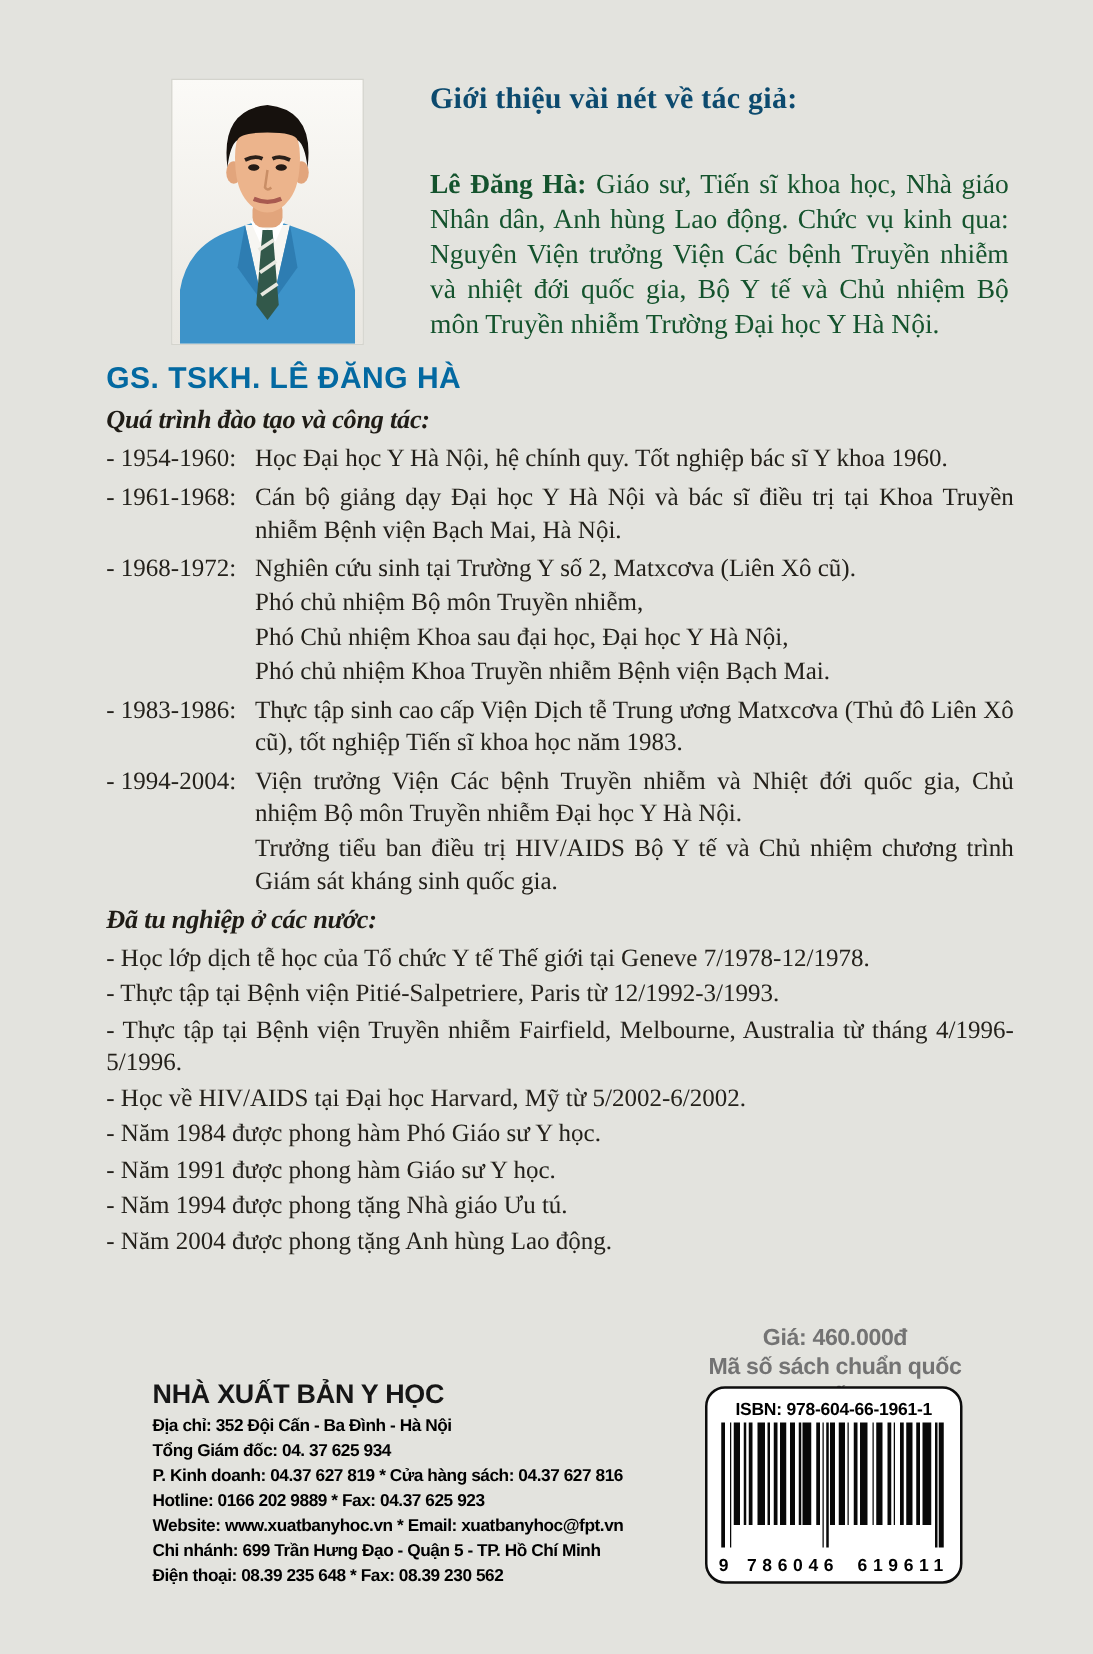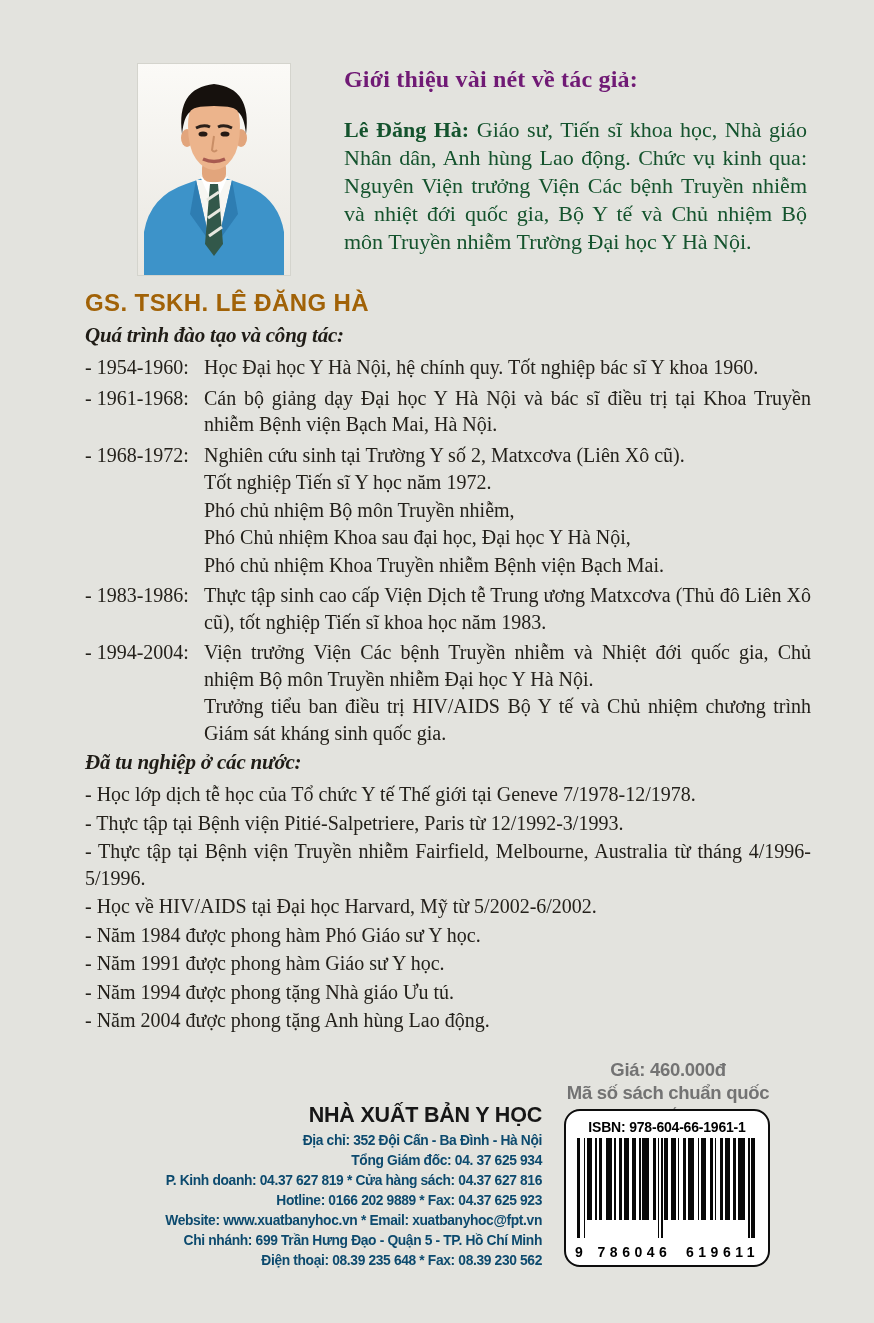--- a/index.html
+++ b/index.html
@@ -11,57 +11,57 @@
     color:#24211b;
     overflow:hidden;
   }
   
   .photo-frame {
     position:absolute; left:138px; top:64px; width:152px; height:211px;
     background:#f6f4f0; box-shadow:0 0 0 1px #d4d4cd;
   }
   .intro-block { position:absolute; left:344px; top:66px; width:463px; }
   .intro-title {
-    font-size:24px; font-weight:bold; color:#701a75; letter-spacing:.2px;
-    margin:0 0 23px 0;
+    font-size:24px; font-weight:bold; color:#0c4a6e; letter-spacing:.2px;
+    margin:0 0 40px 0;
   }
   .intro-para {
     margin:0; font-size:22px; line-height:28px; color:#14532d;
     text-align:justify;
   }
   .intro-para .lead { font-weight:bold; }
   
   .name-heading {
     position:absolute; left:85px; top:289px;
     font-family:"Liberation Sans","DejaVu Sans",sans-serif;
-    font-size:24px; font-weight:bold; color:#a16207; letter-spacing:.4px;
+    font-size:24px; font-weight:bold; color:#0369a1; letter-spacing:.4px;
   }
   
   .bio { position:absolute; left:85px; top:323px; width:726px; }
   .section-heading {
     font-size:21px; font-weight:bold; font-style:italic; color:#1f1c16;
     margin:0 0 6px 0; letter-spacing:-.2px;
   }
   .timeline-row { display:flex; margin:0 0 3px 0; }
   .t-period { flex:0 0 119px; font-size:20px; line-height:26.5px; white-space:nowrap; }
   .t-content { flex:1 1 auto; min-width:0; }
   .t-content p { margin:0 0 1px 0; font-size:20px; line-height:26.5px; text-align:justify; }
   .training-list { margin-top:2px; }
   .training-list p { margin:0 0 2px 0; font-size:20px; line-height:26.5px; text-align:justify; }
   
   .publisher {
-    position:absolute; top:1103px; right:332px; width:420px; text-align:right;
+    position:absolute; top:1103px; right:332px; width:420px; text-align:left;
     font-family:"Liberation Sans","DejaVu Sans",sans-serif; color:#161616;
   }
   .publisher-name {
     font-size:21.5px; font-weight:bold; letter-spacing:-.2px; margin:0 0 3px 0;
   }
   .publisher-lines p {
     margin:0; font-size:13.8px; font-weight:bold; letter-spacing:-.35px;
-    line-height:20px; color:#0c4a6e;
+    line-height:20px; color:#000000;
   }
   
   .price-block {
     position:absolute; left:560px; top:1058px; width:216px; text-align:center;
     font-family:"Liberation Sans","DejaVu Sans",sans-serif; color:#737373;
   }
   .price-block p { margin:0; font-size:18.5px; font-weight:bold; letter-spacing:-.3px; line-height:23px; }
   .barcode-box {
     position:absolute; left:564px; top:1109px; width:206px; height:158px;
     box-sizing:border-box; background:#fff; border:2.5px solid #0d0d0d; border-radius:16px;
@@ -146,21 +146,20 @@
       <div class="timeline-row">
         <span class="t-period">- 1961-1968:</span>
         <div class="t-content">
           <p>Cán bộ giảng dạy Đại học Y Hà Nội và bác sĩ điều trị tại Khoa Truyền nhiễm Bệnh viện Bạch Mai, Hà Nội.</p>
         </div>
       </div>
       <div class="timeline-row">
         <span class="t-period">- 1968-1972:</span>
         <div class="t-content">
           <p>Nghiên cứu sinh tại Trường Y số 2, Matxcơva (Liên Xô cũ).</p>
-          <p>Tốt nghiệp Tiến sĩ Y học năm 1972.</p>
           <p>Phó chủ nhiệm Bộ môn Truyền nhiễm,</p>
           <p>Phó Chủ nhiệm Khoa sau đại học, Đại học Y Hà Nội,</p>
           <p>Phó chủ nhiệm Khoa Truyền nhiễm Bệnh viện Bạch Mai.</p>
         </div>
       </div>
       <div class="timeline-row">
         <span class="t-period">- 1983-1986:</span>
         <div class="t-content">
           <p>Thực tập sinh cao cấp Viện Dịch tễ Trung ương Matxcơva (Thủ đô Liên Xô cũ), tốt nghiệp Tiến sĩ khoa học năm 1983.</p>
         </div>

